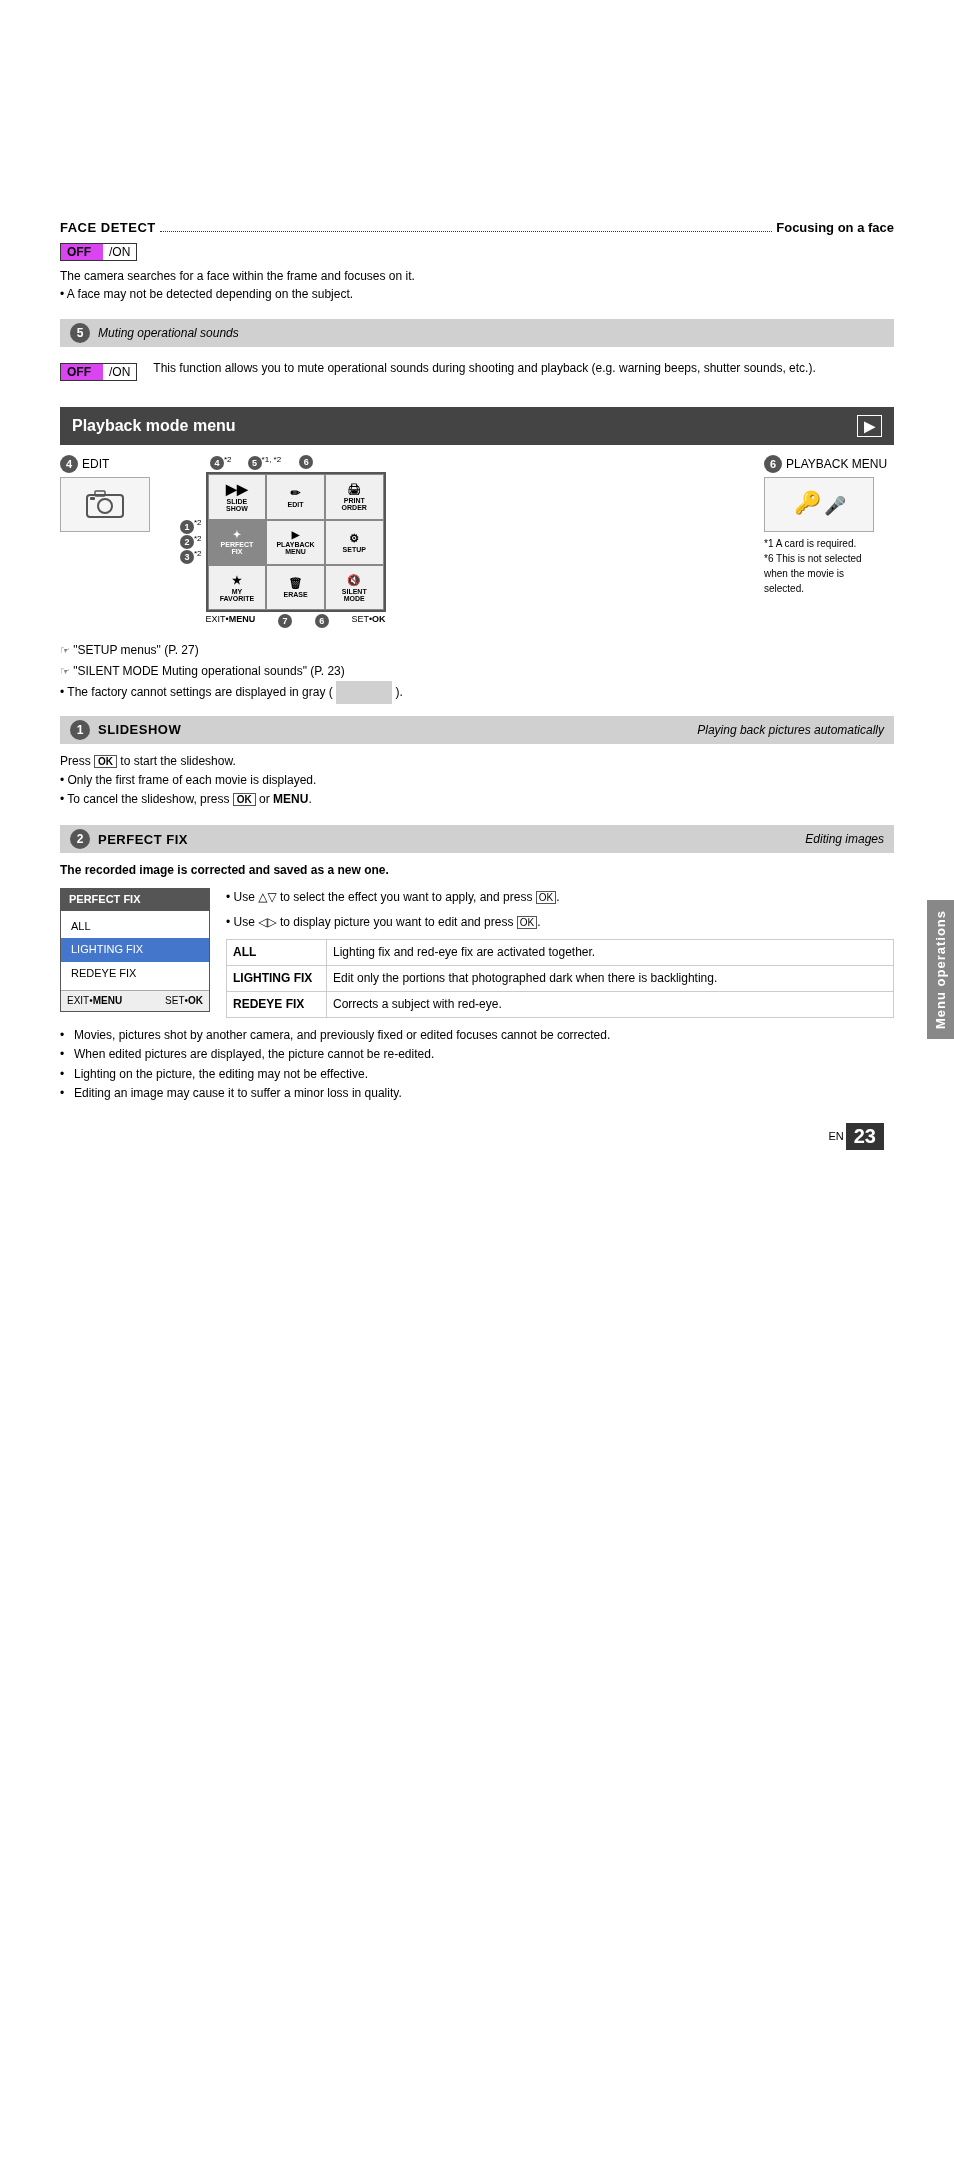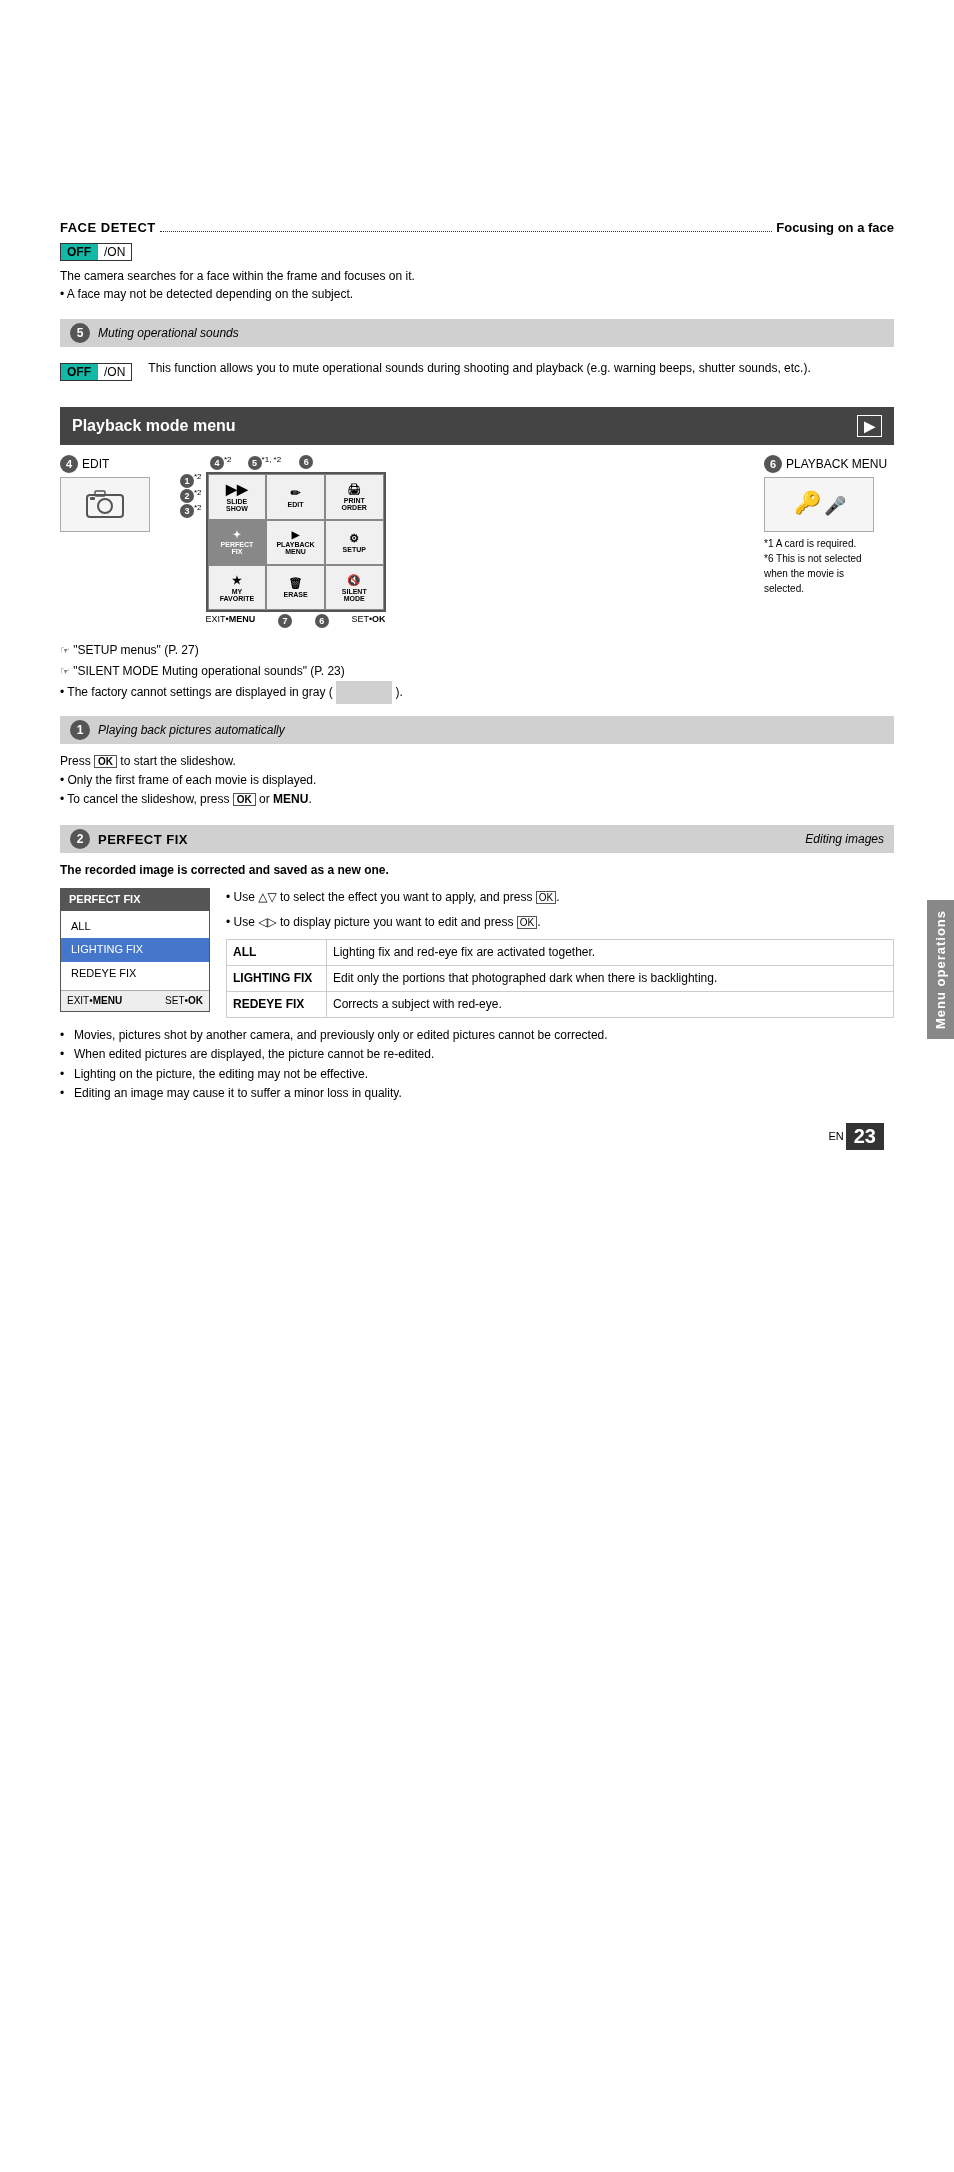--- a/index.html
+++ b/index.html
@@ -46,25 +46,25 @@
       white-space: nowrap;
     }
     .off-on-box {
       display: inline-flex;
       align-items: center;
       border: 1px solid #333;
       margin-bottom: 6px;
       margin-top: 4px;
     }
     .off-on-off {
-      background: #14b8a6;
+      background: #d946ef;
       padding: 1px 6px;
       font-size: 12px;
       font-weight: bold;
-      border-right: 1px solid #d946ef;
+      border-right: 6px solid #d946ef;
     }
     .off-on-on {
       background: #fff;
       padding: 1px 6px;
       font-size: 12px;
     }
     .face-detect-desc {
       font-size: 12px;
       line-height: 1.5;
       margin-bottom: 16px;
@@ -439,21 +439,21 @@
 
         <div class="menu-grid-section">
 
           <div style="display:flex; margin-left:30px; margin-bottom:2px; font-size:10px; gap:8px;">
             <span><span class="num-circle" style="width:14px;height:14px;font-size:9px;">4</span><sup style="font-size:8px;">*2</sup></span>
             <span style="margin-left:8px;"><span class="num-circle" style="width:14px;height:14px;font-size:9px;">5</span><sup style="font-size:8px;">*1, *2</sup></span>
             <span style="margin-left:10px;"><span class="num-circle" style="width:14px;height:14px;font-size:9px;">6</span></span>
           </div>
           <div style="display:flex; align-items:flex-start;">
 
-            <div style="display:flex;flex-direction:column;justify-content:flex-start;height:138px;margin-right:4px;font-size:10px;">
+            <div style="display:flex;flex-direction:column;justify-content:center;height:138px;margin-right:4px;font-size:10px;">
               <span><span class="num-circle" style="width:14px;height:14px;font-size:9px;">1</span><sup style="font-size:8px;">*2</sup></span>
               <span><span class="num-circle" style="width:14px;height:14px;font-size:9px;">2</span><sup style="font-size:8px;">*2</sup></span>
               <span><span class="num-circle" style="width:14px;height:14px;font-size:9px;">3</span><sup style="font-size:8px;">*2</sup></span>
             </div>
 
             <div style="position:relative;">
               <div class="menu-grid">
 
                 <div class="menu-cell">
                   <div class="menu-cell-icon">▶▶</div>
@@ -539,20 +539,21 @@
           <span>• The factory cannot settings are displayed in gray (</span>
           <span style="background:#d0d0d0;padding:1px 18px;display:inline-block;">&nbsp;&nbsp;&nbsp;&nbsp;&nbsp;&nbsp;</span>
           <span>).</span>
         </div>
       </div>
     </div>
 
     <div>
       <div class="section-header">
         <span class="section-number">1</span>
+        <span class="section-title">SLIDESHOW</span>
         <span class="section-subtitle">Playing back pictures automatically</span>
       </div>
       <div class="slideshow-body">
         <div>
           Press <span style="border:1px solid #555;padding:0 3px;font-size:10px;font-weight:bold;">OK</span> to start the slideshow.
         </div>
         <div>• Only the first frame of each movie is displayed.</div>
         <div>
           • To cancel the slideshow, press <span style="border:1px solid #555;padding:0 3px;font-size:10px;font-weight:bold;">OK</span> or <span class="bold">MENU</span>.
         </div>
@@ -604,21 +605,21 @@
               <tr>
                 <td>REDEYE FIX</td>
                 <td>Corrects a subject with red-eye.</td>
               </tr>
             </tbody>
               </table>
           </div>
         </div>
 
         <ul class="bullets">
-          <li>Movies, pictures shot by another camera, and previously only or edited pictures cannot be corrected.</li>
+          <li>Movies, pictures shot by another camera, and previously fixed or edited focuses cannot be corrected.</li>
           <li>When edited pictures are displayed, the picture cannot be re-edited.</li>
           <li>Lighting on the picture, the editing may not be effective.</li>
           <li>Editing an image may cause it to suffer a minor loss in quality.</li>
         </ul>
       </div>
     </div>
 
     <div class="page-number-row">
       <span class="en-label">EN</span>
       <span class="page-num">23</span>

